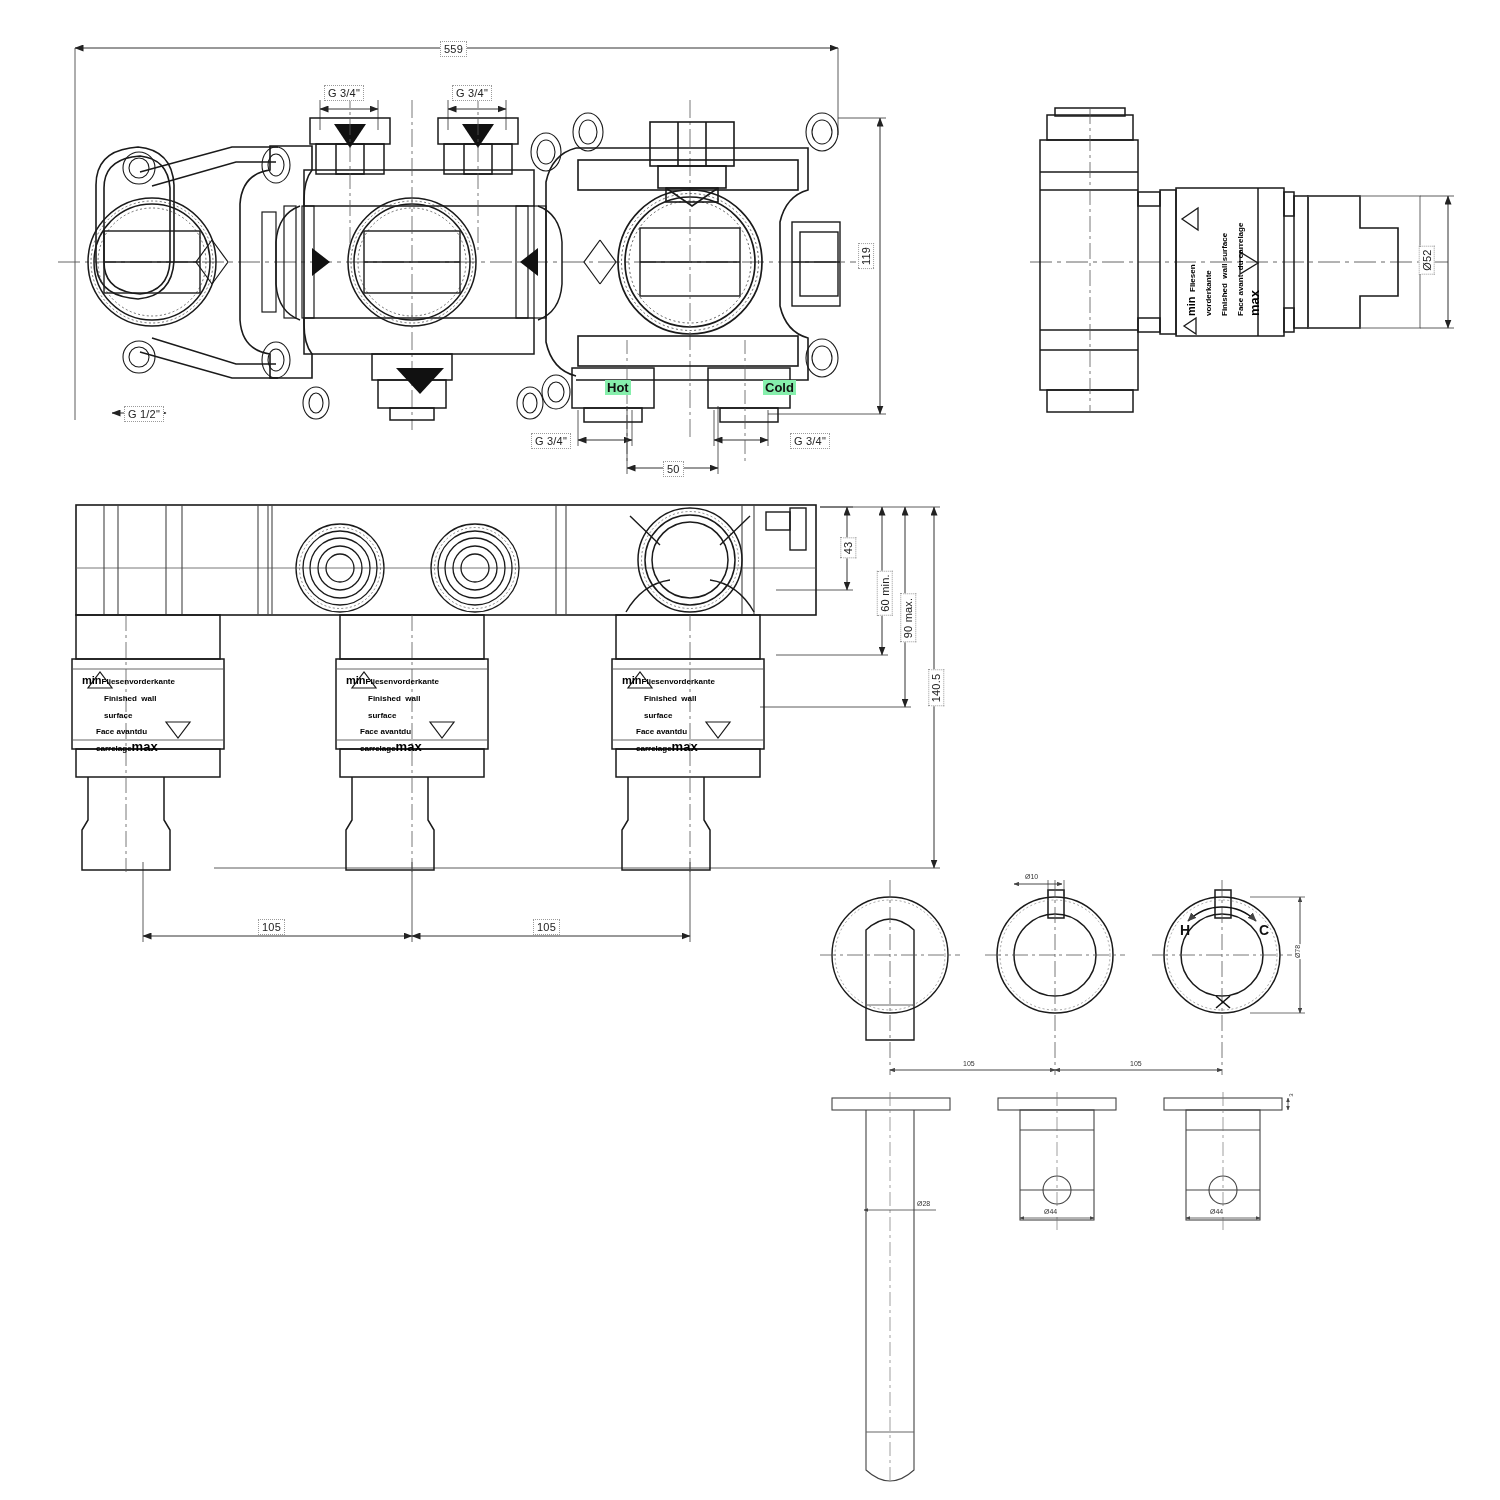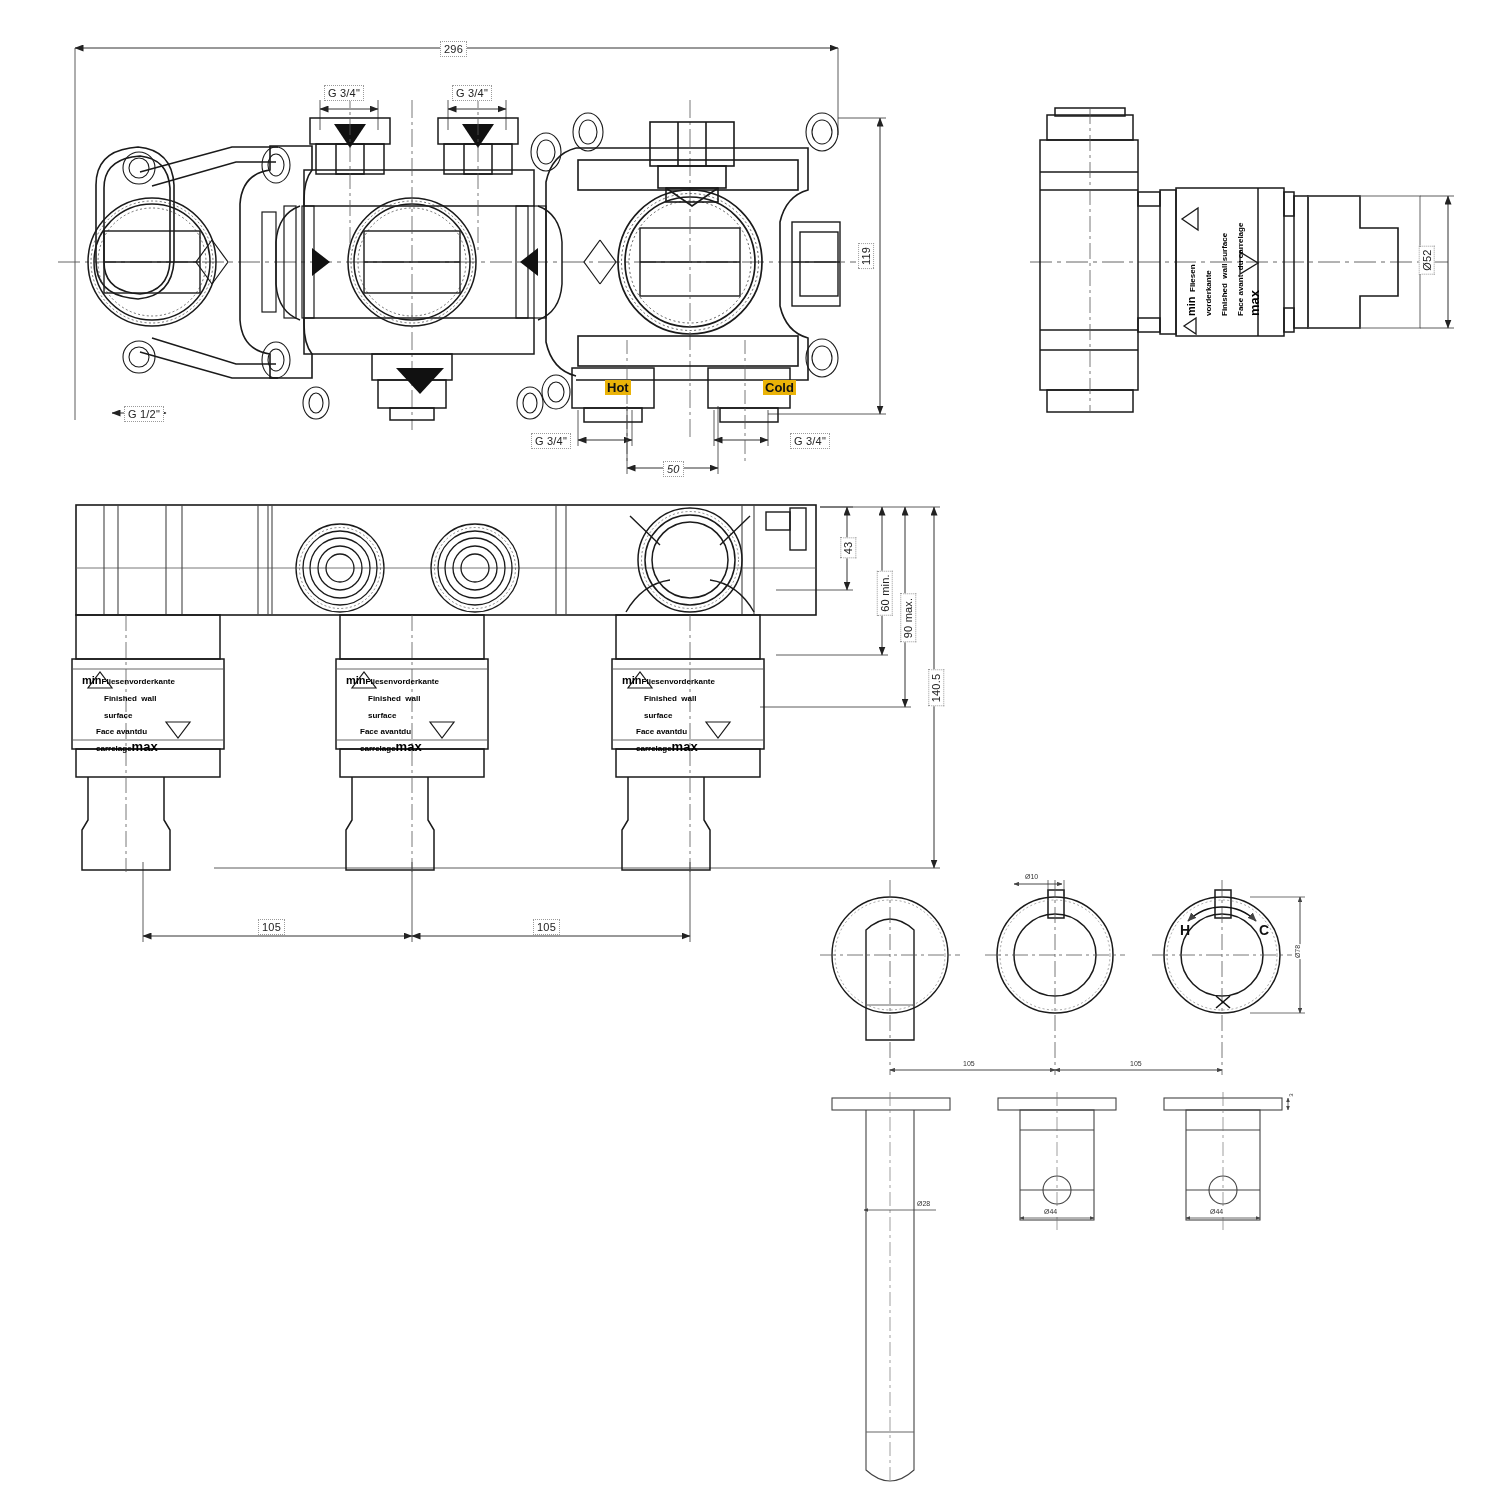--- a/index.html
+++ b/index.html
@@ -4,21 +4,21 @@
 <style>
   html,body{margin:0;padding:0;background:#ffffff;}
   body{width:1500px;height:1500px;position:relative;overflow:hidden;
        font-family:"Liberation Sans", sans-serif;color:#1a1a1a;}
   #sheet{position:absolute;inset:0;width:1500px;height:1500px;}
   .dimtxt{position:absolute;font-size:11px;letter-spacing:.2px;color:#222;
           background:#fff;padding:1px 3px;white-space:nowrap;
           border:1px dotted #9a9a9a;}
   .rot90{transform:rotate(-90deg);transform-origin:center center;}
   .plainlbl{position:absolute;font-size:13px;font-weight:bold;color:#111;
-            background:#eab308;padding:0 2px;white-space:nowrap;}
+            background:#86efac;padding:0 2px;white-space:nowrap;}
   .tinylbl{position:absolute;font-size:7px;color:#333;background:#fff;
            padding:0 1px;white-space:nowrap;}
   .wallblk{position:absolute;width:96px;font-weight:bold;line-height:1.0;
            color:#000;pointer-events:none;}
   .wallblk .l1{font-size:8px;} .wallblk .l2{font-size:8px;}
   .wallblk .l3{font-size:8px;} .wallblk .mn{font-size:11px;}
   .wallblk .mx{font-size:13px;}
   svg{position:absolute;left:0;top:0;}
 </style>
 </head>
@@ -476,35 +476,35 @@
       <line x1="1186" y1="1130" x2="1260" y2="1130"></line>
       <line x1="1186" y1="1190" x2="1260" y2="1190"></line>
       <circle cx="1223" cy="1190" r="14"></circle>
       <line x1="1223" y1="1092" x2="1223" y2="1230" stroke="#777" stroke-width="0.7" stroke-dasharray="14,4,3,4"></line>
       <line x1="1186" y1="1218" x2="1260" y2="1218" marker-start="url(#artS)" marker-end="url(#art)" stroke="#444" stroke-width="0.8"></line>
       <line x1="1288" y1="1098" x2="1288" y2="1110" marker-start="url(#artS)" marker-end="url(#art)" stroke="#444" stroke-width="0.8"></line>
     </g>
   </g>
 </svg>
 
-<span class="dimtxt" style="left:440px;top:41px;">296</span>
+<span class="dimtxt" style="left:440px;top:41px;">559</span>
 
 <span class="dimtxt rot90" style="left:853px;top:248px;">119</span>
 
 <span class="dimtxt" style="left:324px;top:85px;">G 3/4"</span>
 
 <span class="dimtxt" style="left:452px;top:85px;">G 3/4"</span>
 
 <span class="dimtxt" style="left:531px;top:433px;">G 3/4"</span>
 
 <span class="dimtxt" style="left:790px;top:433px;">G 3/4"</span>
 
 <span class="dimtxt" style="left:124px;top:406px;">G 1/2"</span>
 
-<span class="dimtxt" style="left:663px;top:461px;font-style:italic;">50</span>
+<span class="dimtxt" style="left:663px;top:461px;">50</span>
 
 <span class="plainlbl" style="left:605px;top:380px;">Hot</span>
 
 <span class="plainlbl" style="left:727px;top:380px;margin-left:36px;">Cold</span>
 
 <span class="dimtxt rot90" style="left:1412px;top:252px;">Ø52</span>
 
 <div style="position:absolute;left:1188px;top:200px;width:110px;height:130px;
             transform:rotate(-90deg);transform-origin:center center;">
   <div class="wallblk" style="left:4px;top:4px;position:absolute;">

